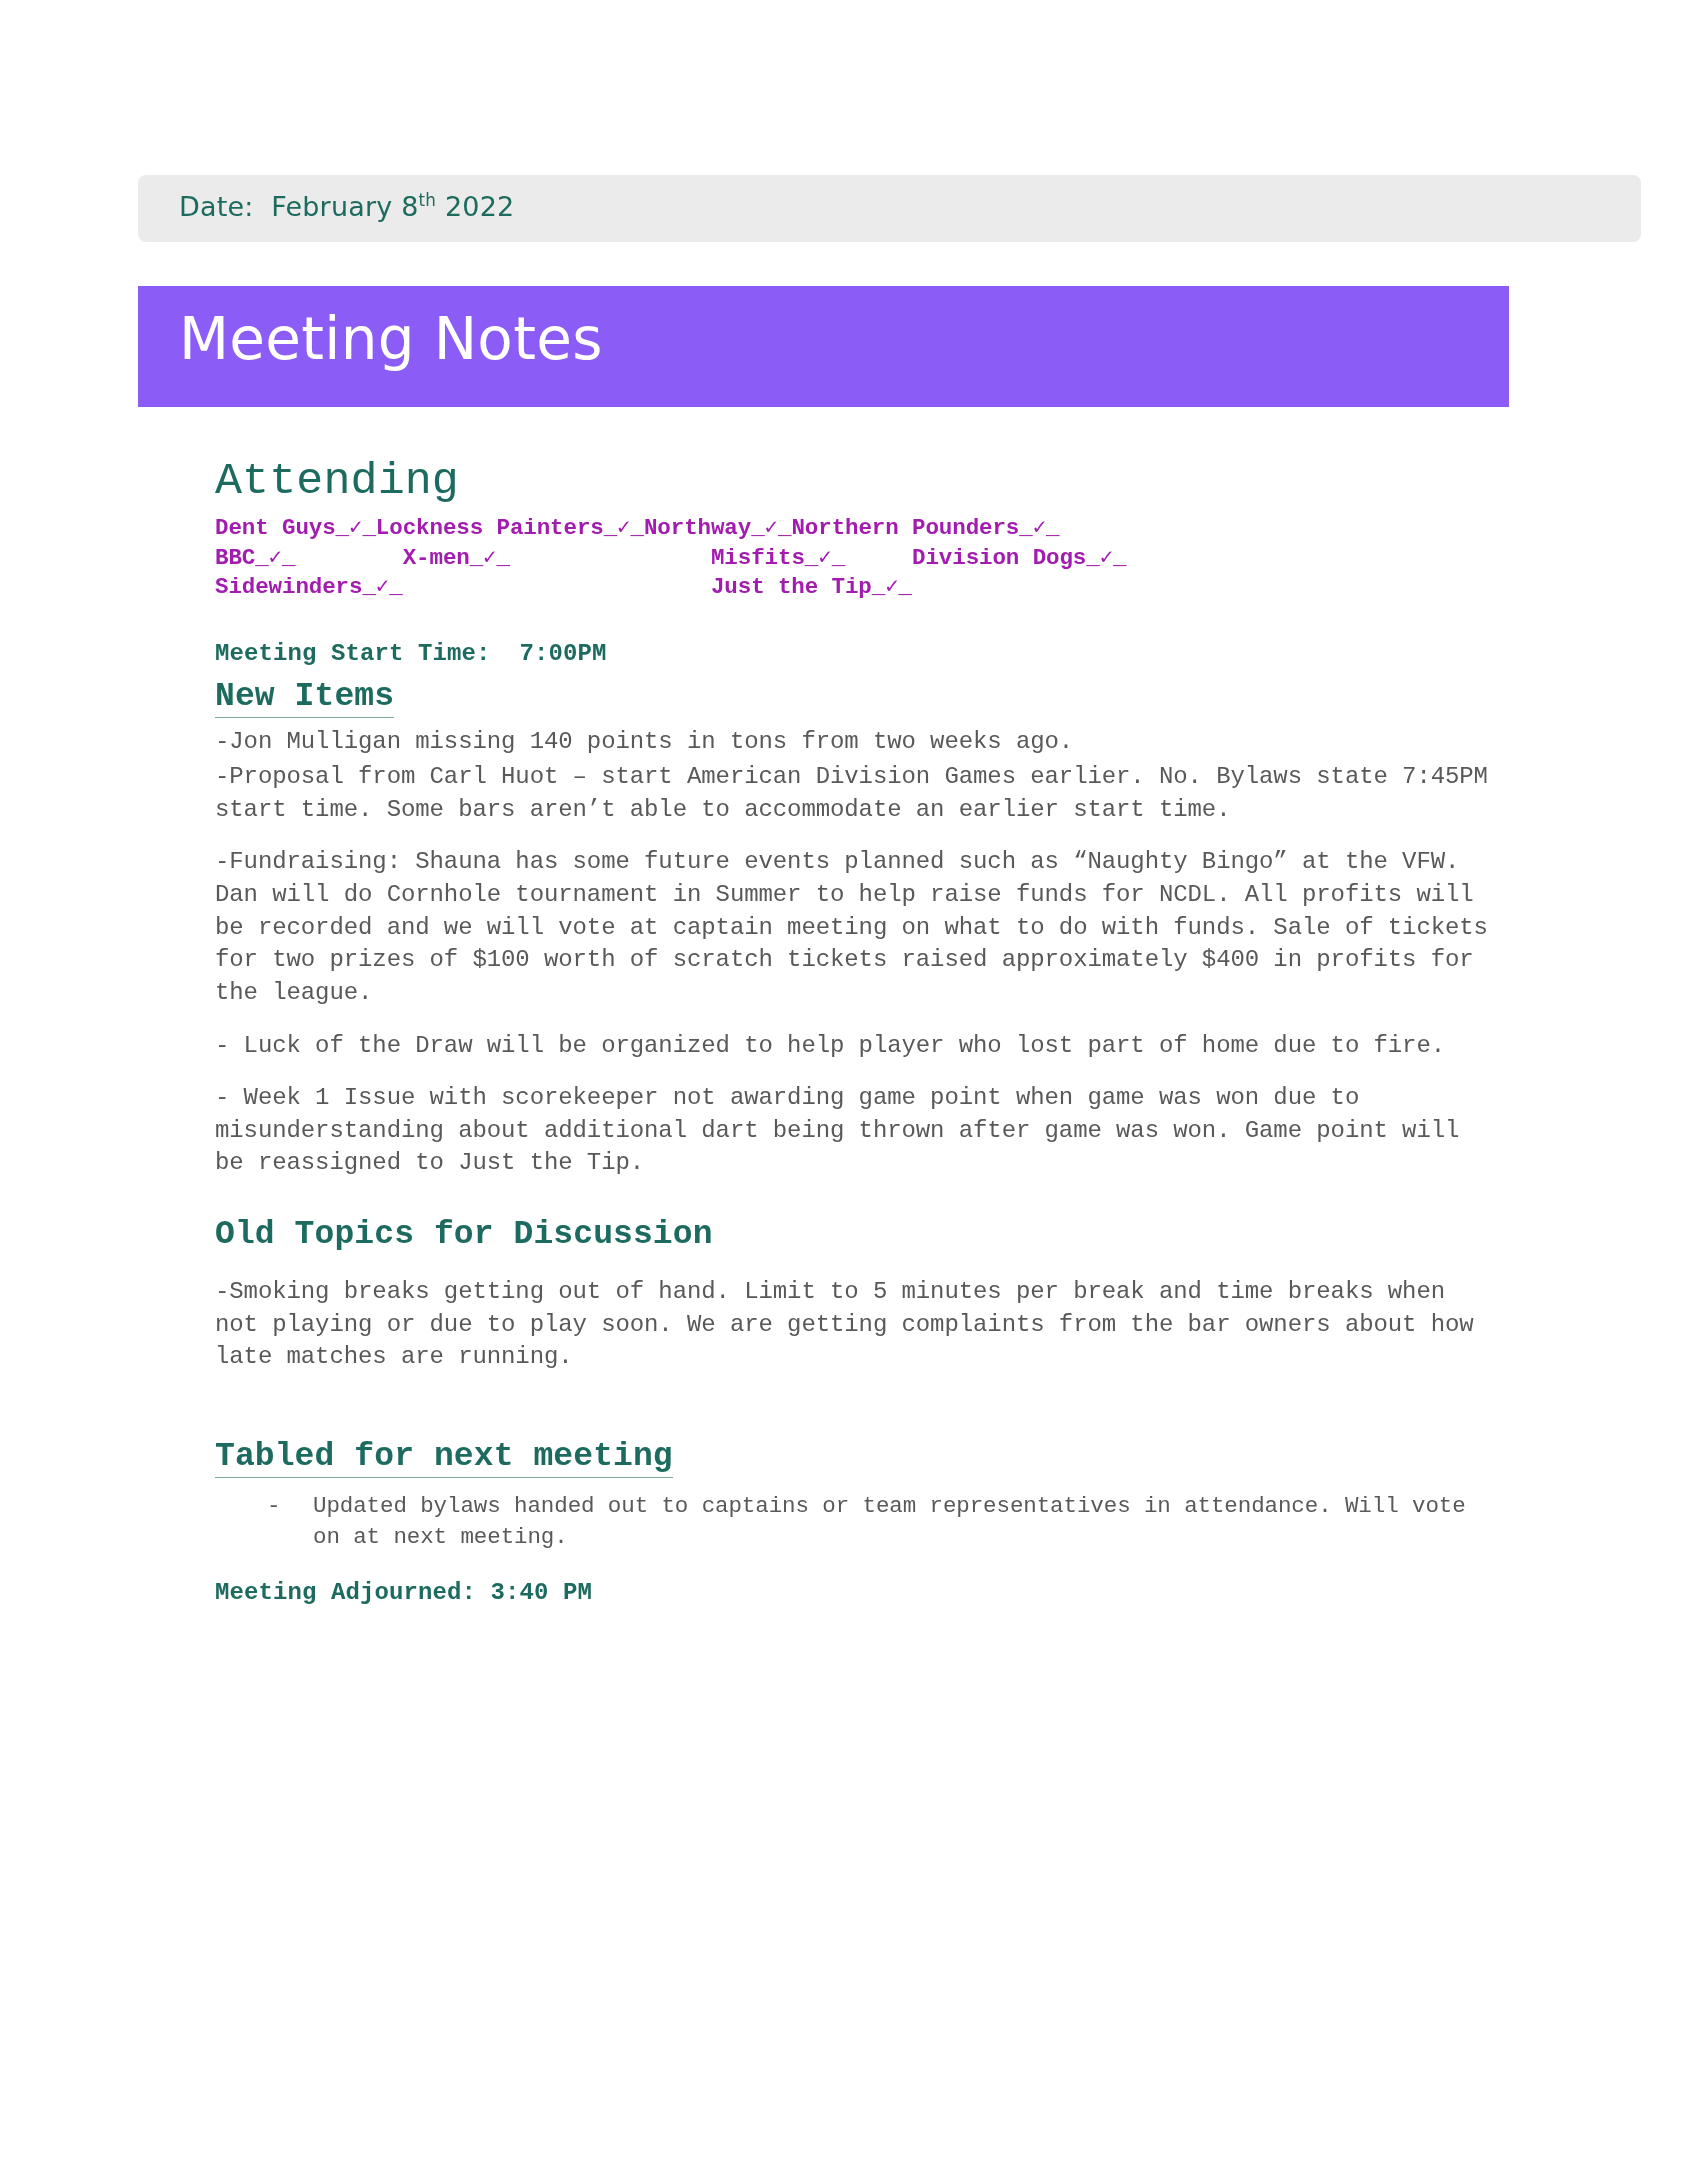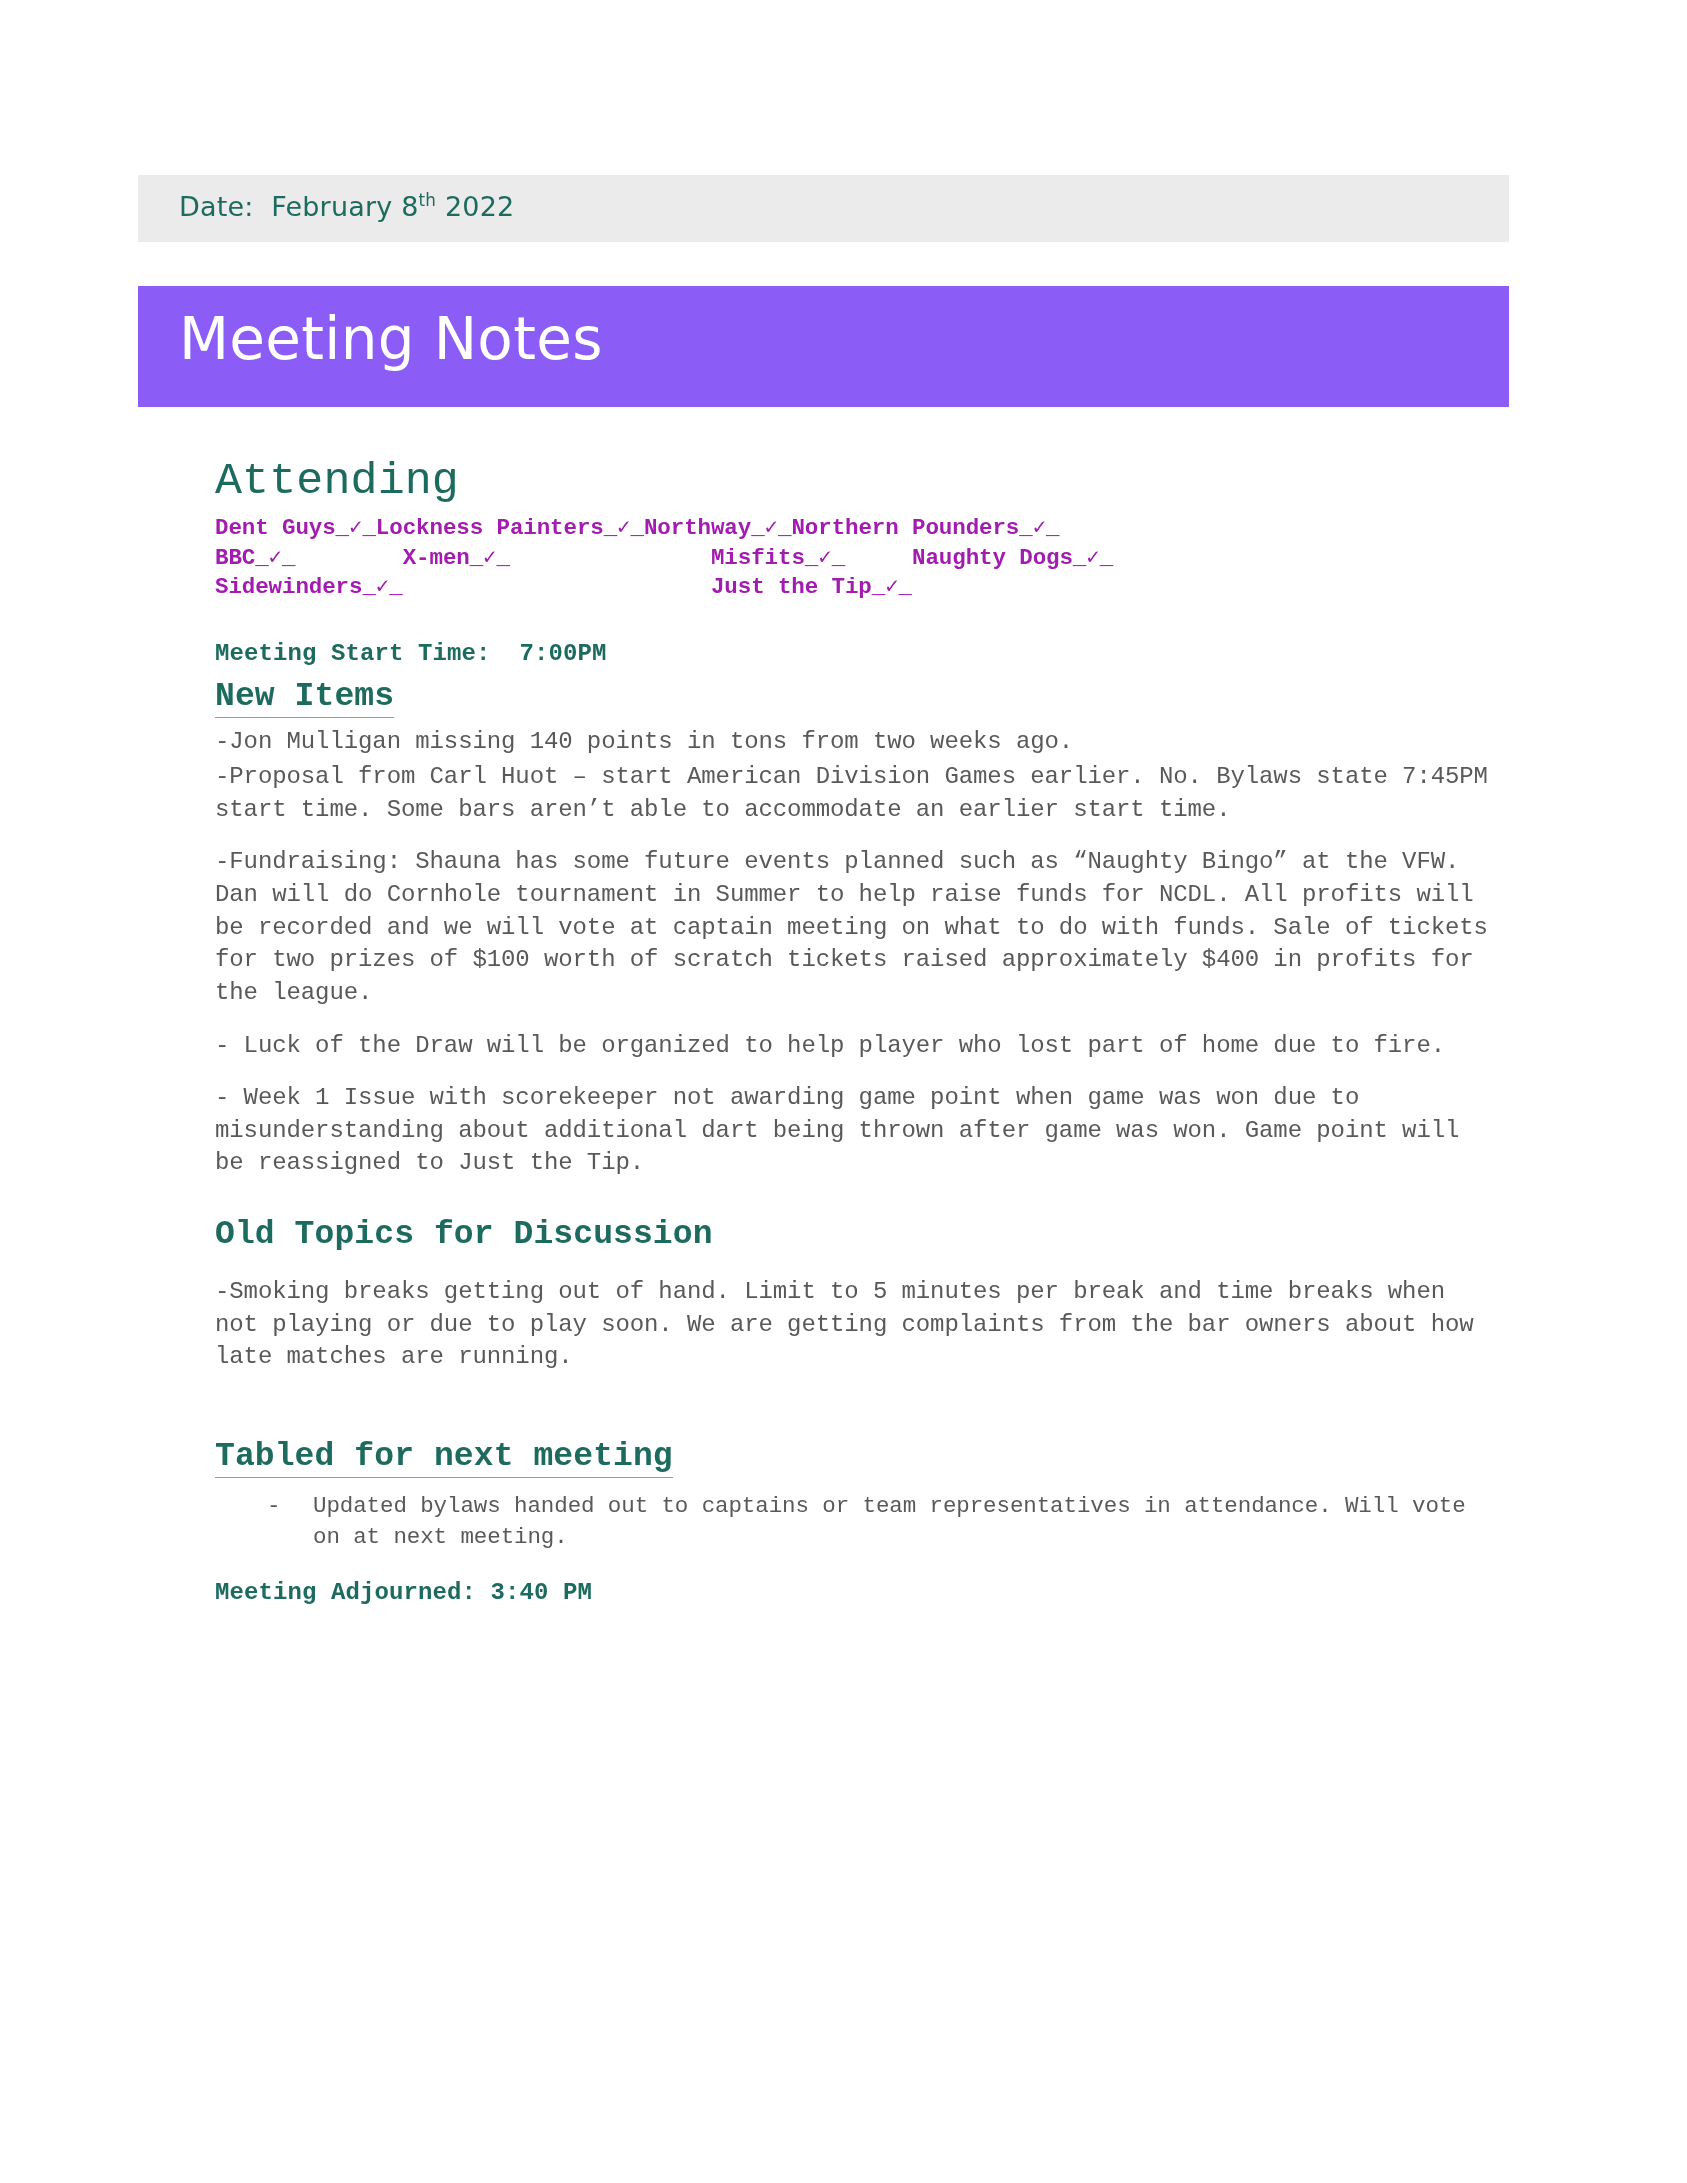--- a/index.html
+++ b/index.html
@@ -19,23 +19,24 @@
     height: 2183px;
     background: #ffffff;
     overflow: hidden;
   }
 
   
   .date-band {
     position: absolute;
     left: 138px;
     top: 175px;
-    width: 1371px;
+    width: 1503px;
     height: 67px;
     background: #ebebeb;
+    border-radius: 8px;
   }
   .date-band-text {
     position: absolute;
     left: 41px;
     top: 16px;
     font-size: 27px;
     color: #1d6b5f;
     letter-spacing: 0.2px;
     white-space: pre;
   }
@@ -169,21 +170,21 @@
   <div class="title-band">
     <div class="title-band-text">Meeting Notes</div>
   </div>
 
   <div class="content">
 
     <h1 class="section-h1">Attending</h1>
 
     <div class="attend-block">
       <div class="attend-line">Dent Guys_✓_Lockness Painters_✓_Northway_✓_Northern Pounders_✓_</div>
-      <div class="attend-line">BBC_✓_        X-men_✓_               Misfits_✓_     Naughty Dogs_✓_</div>
+      <div class="attend-line">BBC_✓_        X-men_✓_               Misfits_✓_     Division Dogs_✓_</div>
       <div class="attend-line">Sidewinders_✓_                       Just the Tip_✓_</div>
     </div>
 
     <div class="start-time">Meeting Start Time:  7:00PM</div>
 
     <h2 class="section-h2"><span class="ul">New Items</span></h2>
 
     <p class="body firstafterhead">-Jon Mulligan missing 140 points in tons from two weeks ago.</p>
     <p class="body tight">-Proposal from Carl Huot – start American Division Games earlier.  No.  Bylaws state 7:45PM start time.  Some bars aren’t able to accommodate an earlier start time.</p>
     <p class="body gap">-Fundraising: Shauna has some future events planned such as “Naughty Bingo” at the VFW.  Dan will do Cornhole tournament in Summer to help raise funds for NCDL.  All profits will be recorded and we will vote at captain meeting on what to do with funds.  Sale of tickets for two prizes of $100 worth of scratch tickets raised approximately $400 in profits for the league.</p>

